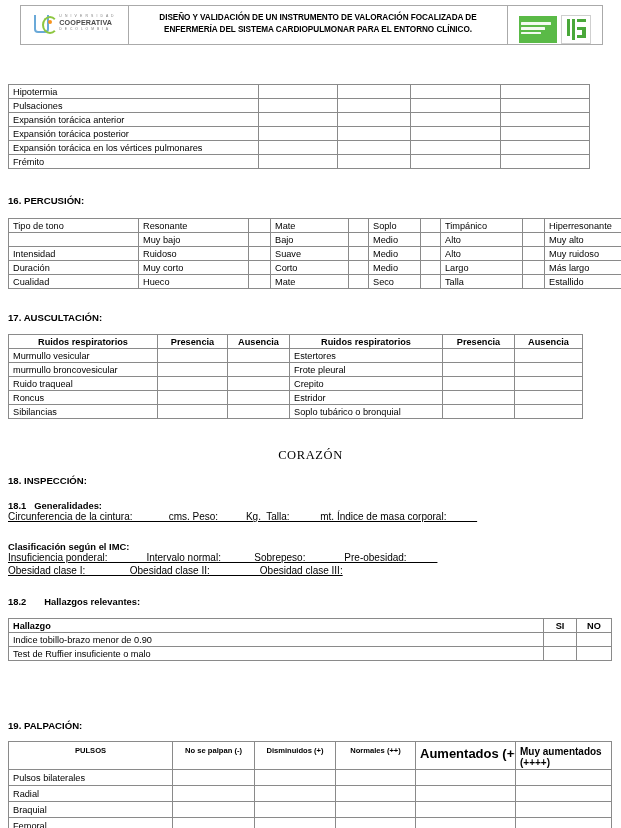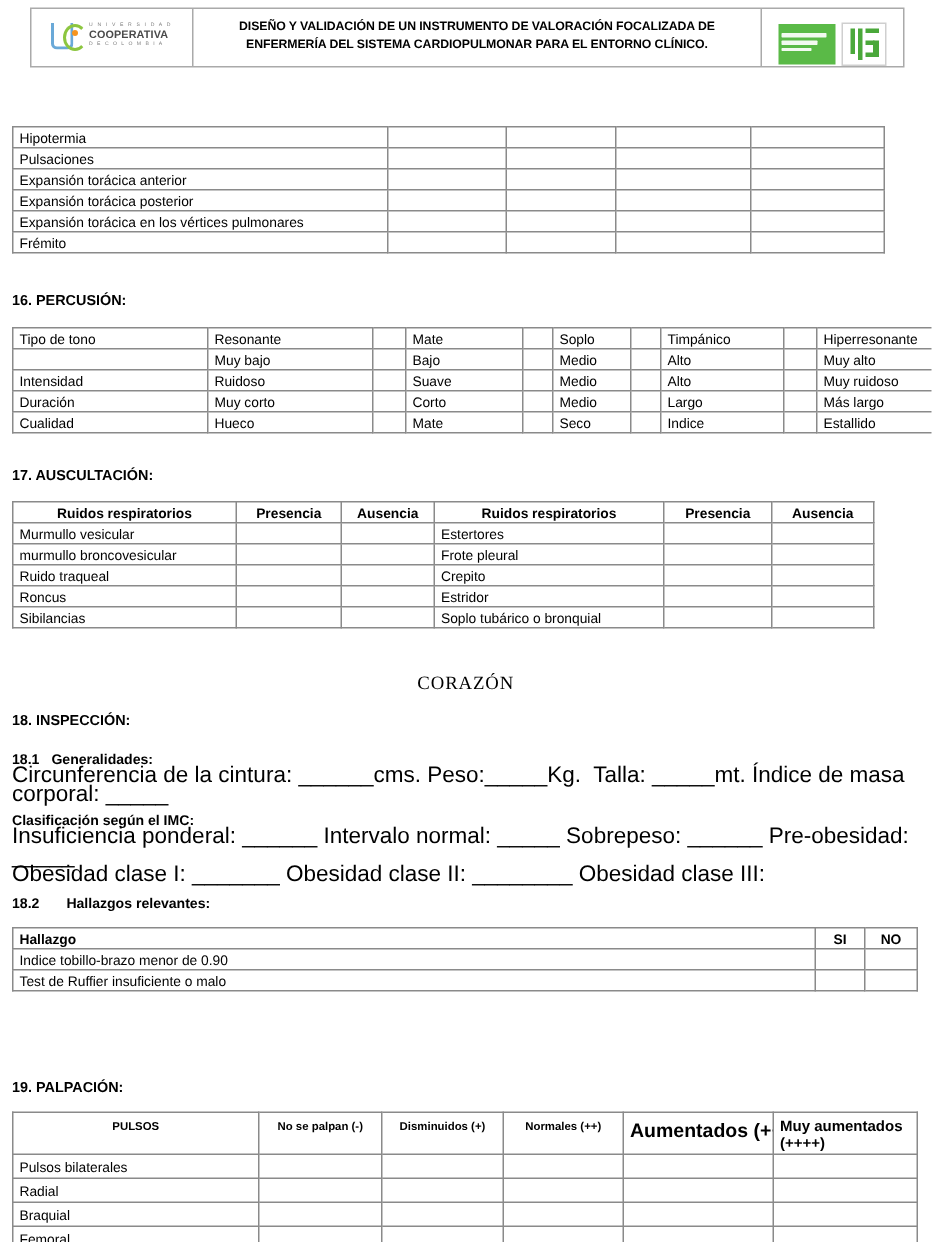--- a/index.html
+++ b/index.html
@@ -141,23 +141,24 @@
   .sec-title {
     font-size: 9.6px;
     font-weight: bold;
     margin: 0;
   }
   .sub-title {
     font-size: 9.4px;
     font-weight: bold;
   }
   .body-line {
-    font-size: 15px;
+    font-size: 10px;
     line-height: 12.6px;
     white-space: pre-wrap;
+    text-decoration: underline;
   }
 
   .centered-heading {
     text-align: center;
     font-family: "Liberation Serif", serif;
     font-size: 12.5px;
     letter-spacing: .6px;
   }
 
   
@@ -328,21 +329,21 @@
           <td>Más largo</td>
         </tr>
         <tr>
           <td>Cualidad</td>
           <td>Hueco</td>
           <td></td>
           <td>Mate</td>
           <td></td>
           <td>Seco</td>
           <td></td>
-          <td>Indice</td>
+          <td>Talla</td>
           <td></td>
           <td>Estallido</td>
         </tr>
       </tbody>
   </table>
 
   <div class="sec-title abs" style="left:8px; top:307px;">17. AUSCULTACIÓN:</div>
 
   <table class="grid abs" id="tbl-ausc" style="left:8px; top:329px; width:574px;">
     <colgroup>

